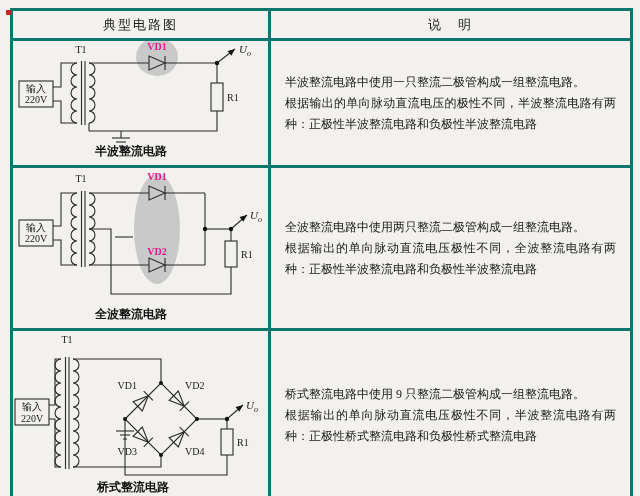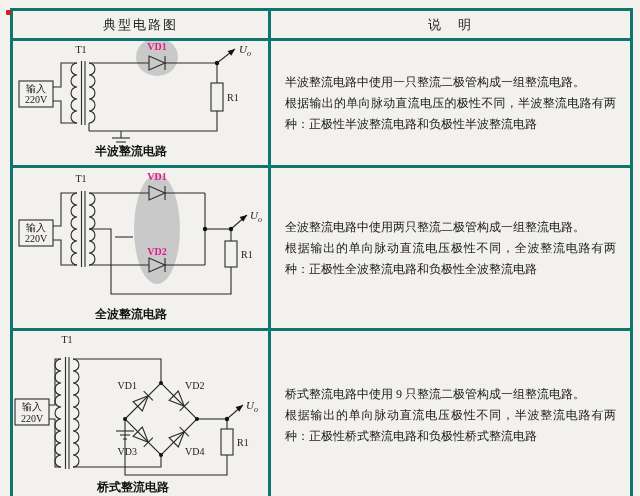--- a/index.html
+++ b/index.html
@@ -126,21 +126,21 @@
         <text x="144" y="87" text-anchor="middle" class="vdlbl" fill="#e6188e"><tspan>VD2</tspan></text>
         <text x="23" y="63" text-anchor="middle" class="lbl">输入</text>
         <text x="23" y="74" text-anchor="middle" class="lbl">220V</text>
         <text x="228" y="90" class="lbl">R1</text>
         <text x="237" y="51" class="uo"><tspan>U</tspan><tspan dy="3" font-size="8">o</tspan></text>
         <text x="118" y="150" text-anchor="middle" class="cap">全波整流电路</text>
       </svg>
     </td>
     <td class="desc">
       <div class="para">全波整流电路中使用两只整流二极管构成一组整流电路。</div>
-      <div class="para">根据输出的单向脉动直流电压极性不同，全波整流电路有两种：正极性全波整流电路和负极性全波整流电路</div>
+      <div class="para">根据输出的单向脉动直流电压极性不同，全波整流电路有两种：正极性半波整流电路和负极性半波整流电路</div>
     </td>
   </tr>
 
   <tr>
     <td class="circuit" style="height:166px">
       <svg width="256" height="164" viewBox="0 0 256 164">
         <g stroke="#2b2b2b" stroke-width="1.1" fill="none">
           <rect x="2" y="68" width="34" height="26"></rect>
           <path d="M36,74 H42 V28 H48"></path>
           <path d="M36,88 H42 V136 H48"></path>

